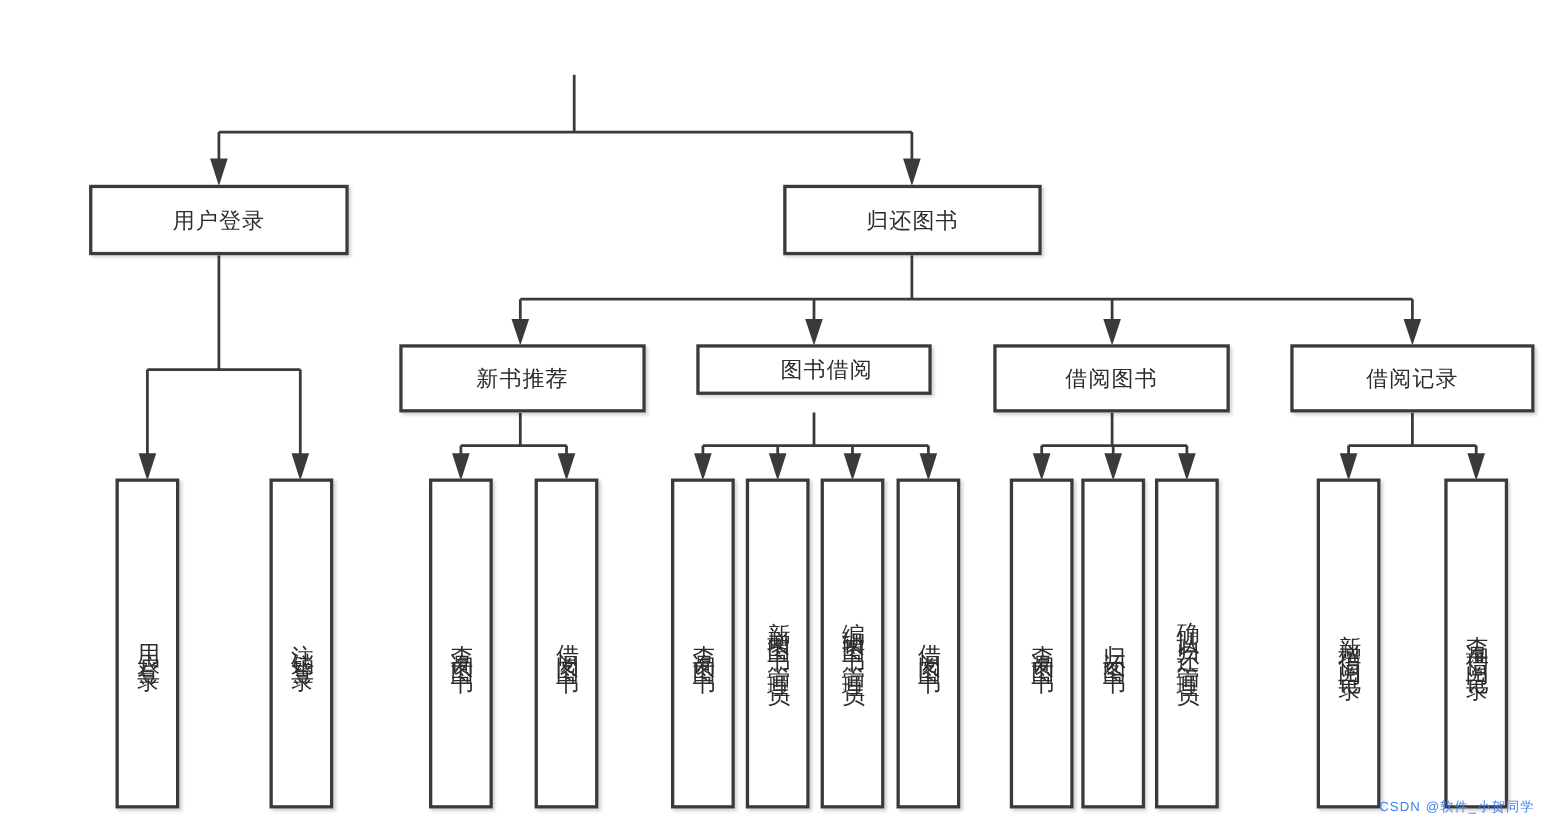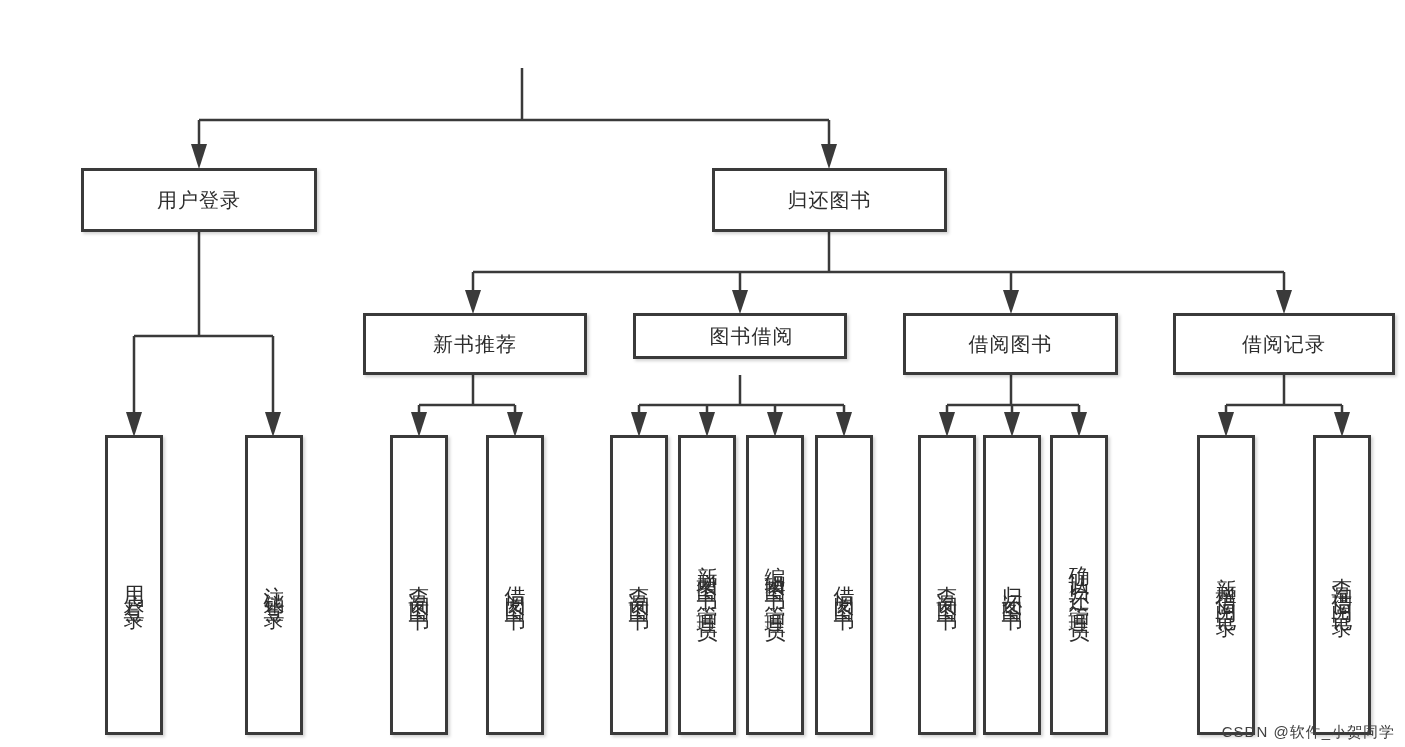--- a/index.html
+++ b/index.html
@@ -29,22 +29,22 @@
     text-orientation:mixed;
     font-size:21px;
     letter-spacing:8px;
     color:#2d2d2d;
     white-space:nowrap;
   }
   .watermark{
     position:absolute;
     right:10px;
     bottom:5px;
-    font-size:15px;
-    color:#404040;
+    font-size:12px;
+    color:#3b82f6;
     letter-spacing:1px;
     white-space:nowrap;
     margin-top:40px;
   }
 </style>
 </head>
 <body>
 
 <div id="canvas">
 

